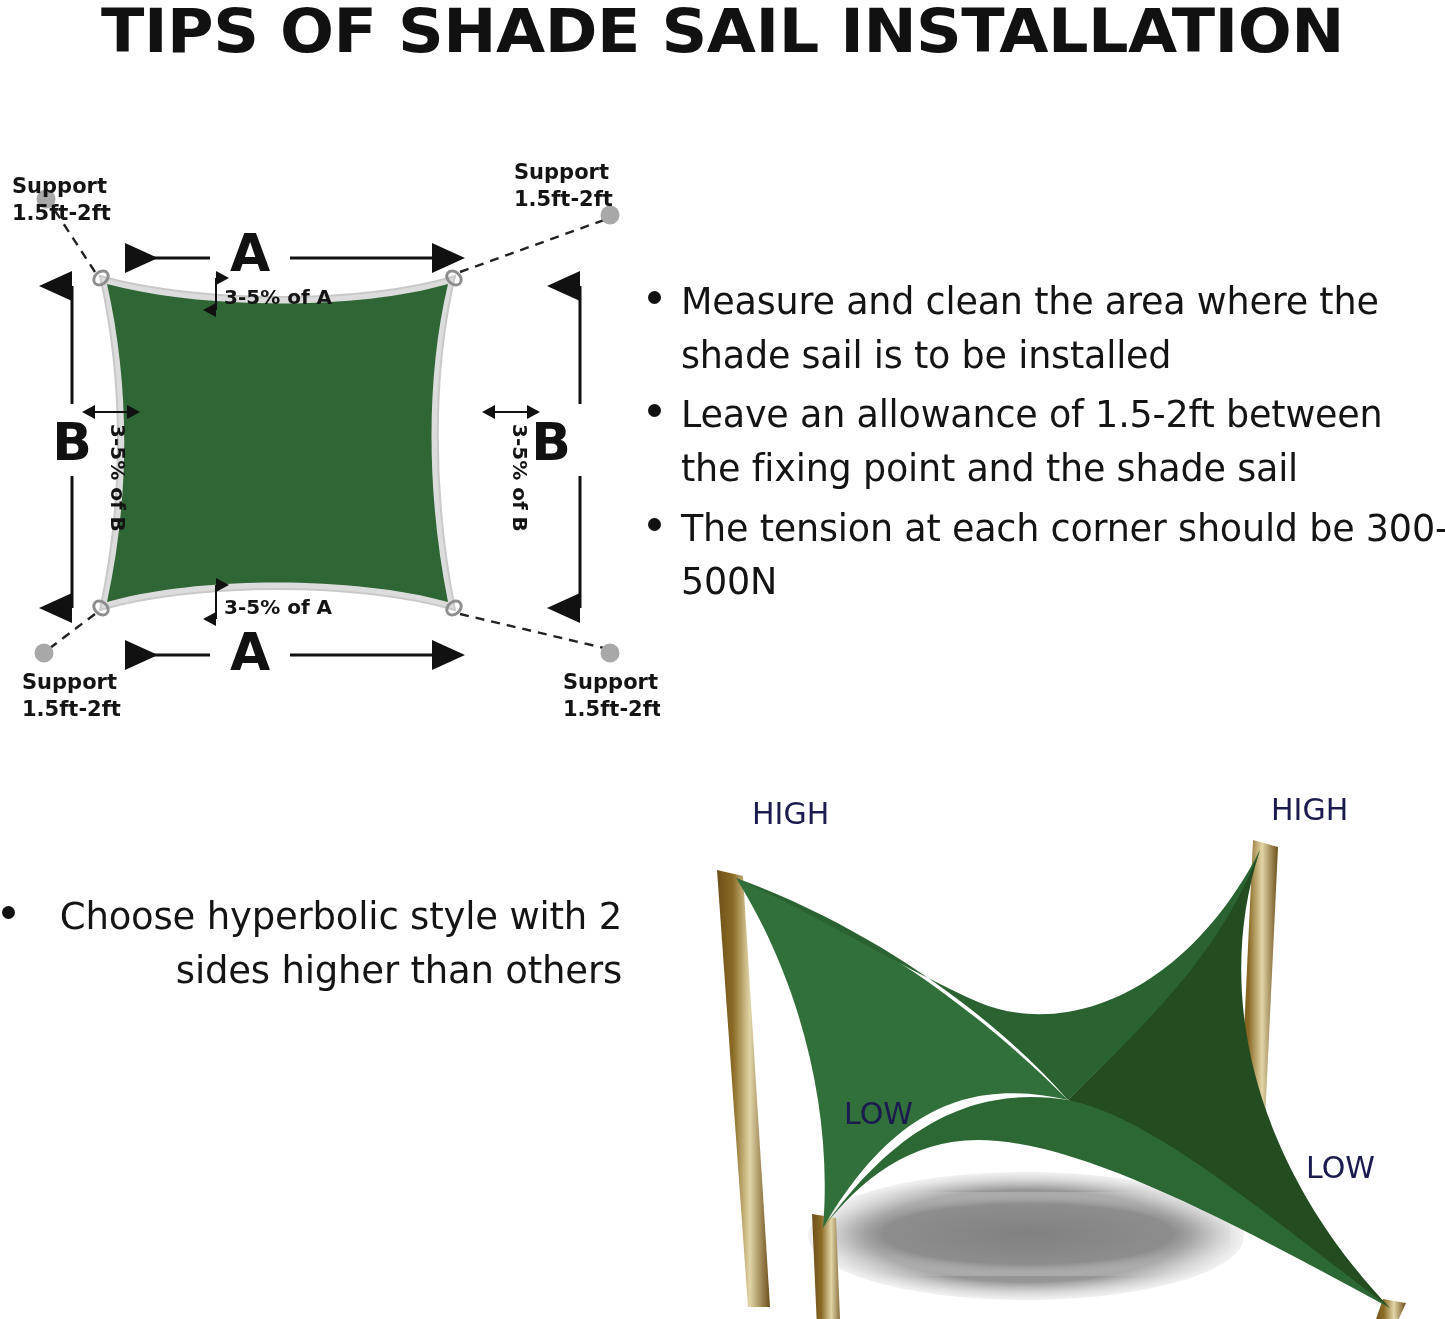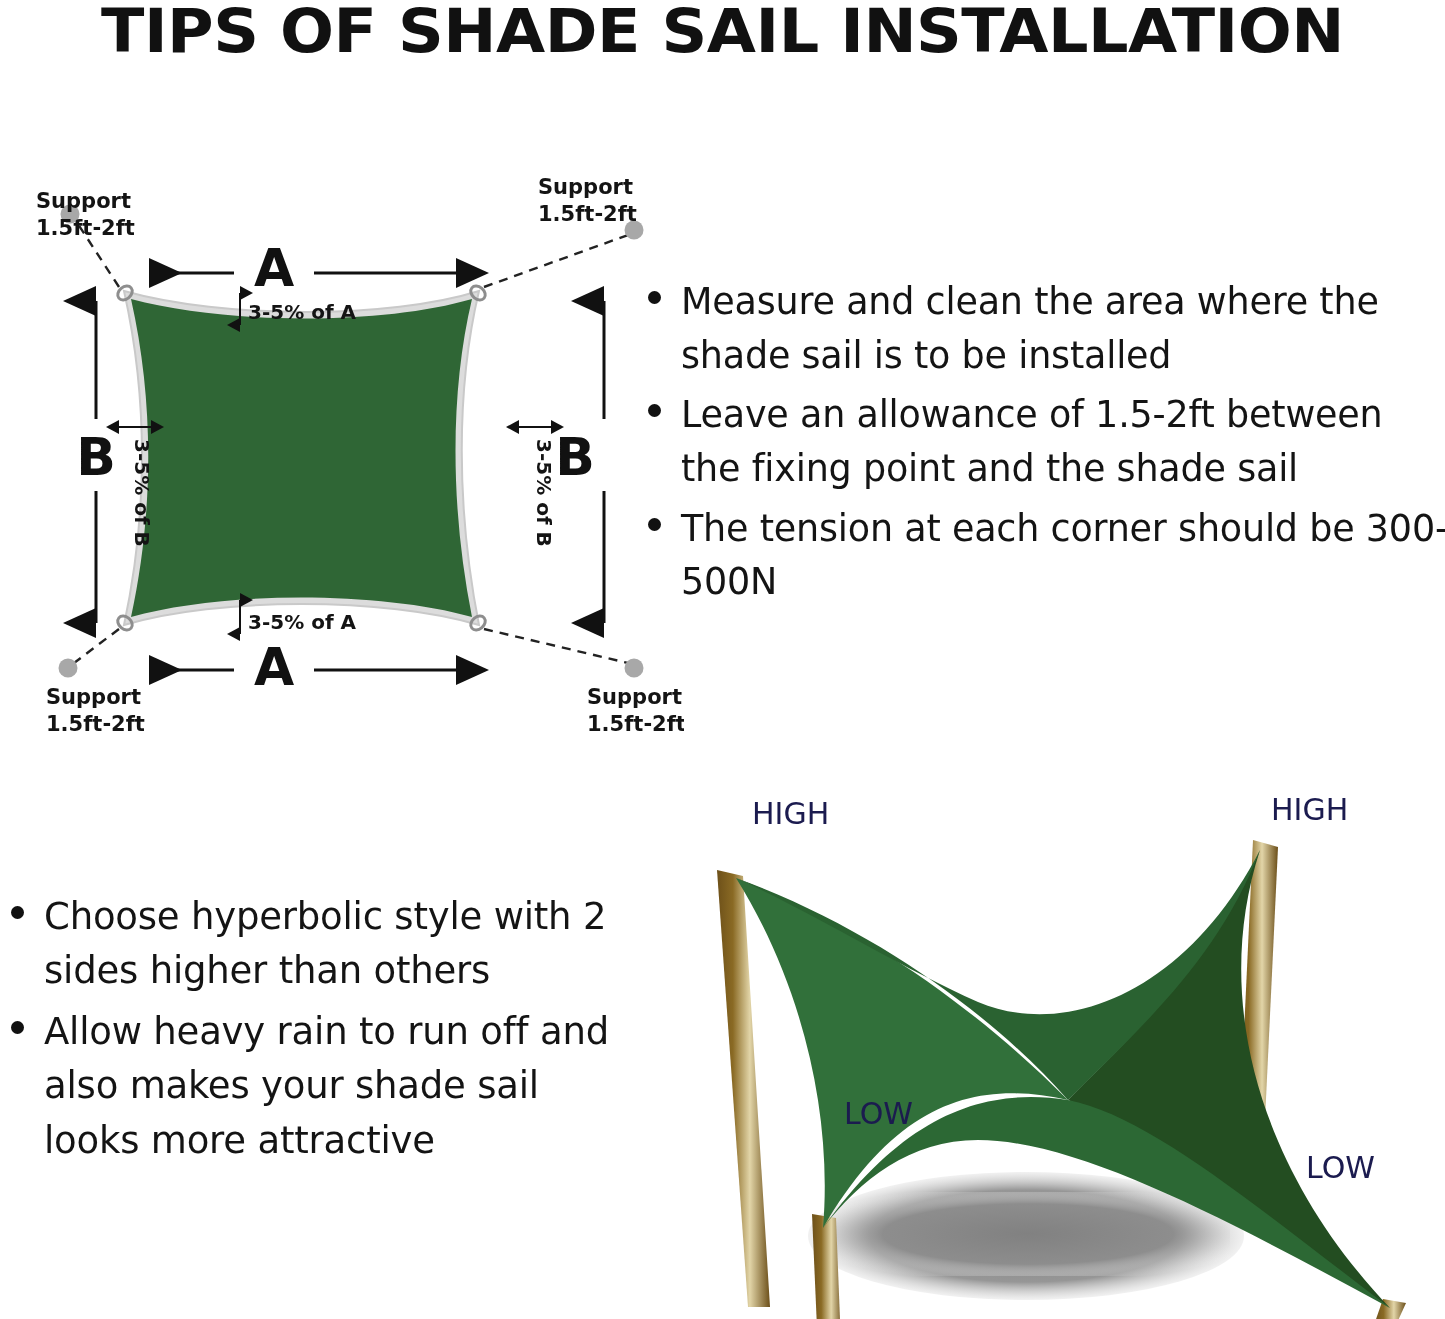--- a/index.html
+++ b/index.html
@@ -45,23 +45,24 @@
 
   
   #right-bullets {
     position: absolute;
     left: 648px;
     top: 275px;
     width: 800px;
   }
   #left-bullets {
     position: absolute;
-    left: 11px;
+    left: 2px;
     top: 890px;
     width: 620px;
+    text-align: right;
   }
   .bullet-row {
     display: flex;
     align-items: flex-start;
     margin-bottom: 6px;
   }
   .bullet-dot {
     flex: 0 0 auto;
     width: 13px;
     height: 13px;
@@ -88,21 +89,21 @@
     width: 805px;
     height: 539px;
   }
   #hyper-svg { display: block; }
 </style>
 </head>
 <body>
 
 <div id="title">TIPS OF SHADE SAIL INSTALLATION</div>
 
-<div id="rect-diagram" style="top:173px;margin-left:24px;">
+<div id="rect-diagram" style="top:158px;">
   <svg id="rect-svg" width="660" height="580" viewBox="0 0 660 580">
     <defs>
       <marker id="arrL" markerWidth="12" markerHeight="10" refX="11" refY="5" orient="auto">
         <path d="M11,0 L11,10 L0,5 Z" fill="#111"></path>
       </marker>
       <marker id="arrR" markerWidth="12" markerHeight="10" refX="1" refY="5" orient="auto">
         <path d="M1,0 L1,10 L12,5 Z" fill="#111"></path>
       </marker>
       <marker id="arrUp" markerWidth="10" markerHeight="12" refX="5" refY="11" orient="auto">
         <path d="M0,11 L10,11 L5,0 Z" fill="#111"></path>
@@ -205,24 +206,20 @@
   <div class="bullet-row">
     <span class="bullet-dot"></span>
     <span class="bullet-text">The tension at each corner should be 300-500N</span>
   </div>
 </div>
 
 <div id="left-bullets">
   <div class="bullet-row">
     <span class="bullet-dot"></span>
     <span class="bullet-text">Choose hyperbolic style with 2 sides higher than others</span>
-  </div>
-  <div class="bullet-row">
-    <span class="bullet-dot"></span>
-    <span class="bullet-text">Allow heavy rain to run off and also makes your shade sail looks more attractive</span>
   </div>
 </div>
 
 <div id="hyper-diagram">
   <svg id="hyper-svg" width="805" height="539" viewBox="0 0 805 539">
     <defs>
       <linearGradient id="poleGrad" x1="0" y1="0" x2="1" y2="0">
         <stop offset="0%" stop-color="#6d5019"></stop>
         <stop offset="30%" stop-color="#8a6a24"></stop>
         <stop offset="62%" stop-color="#e2d5a8"></stop>

